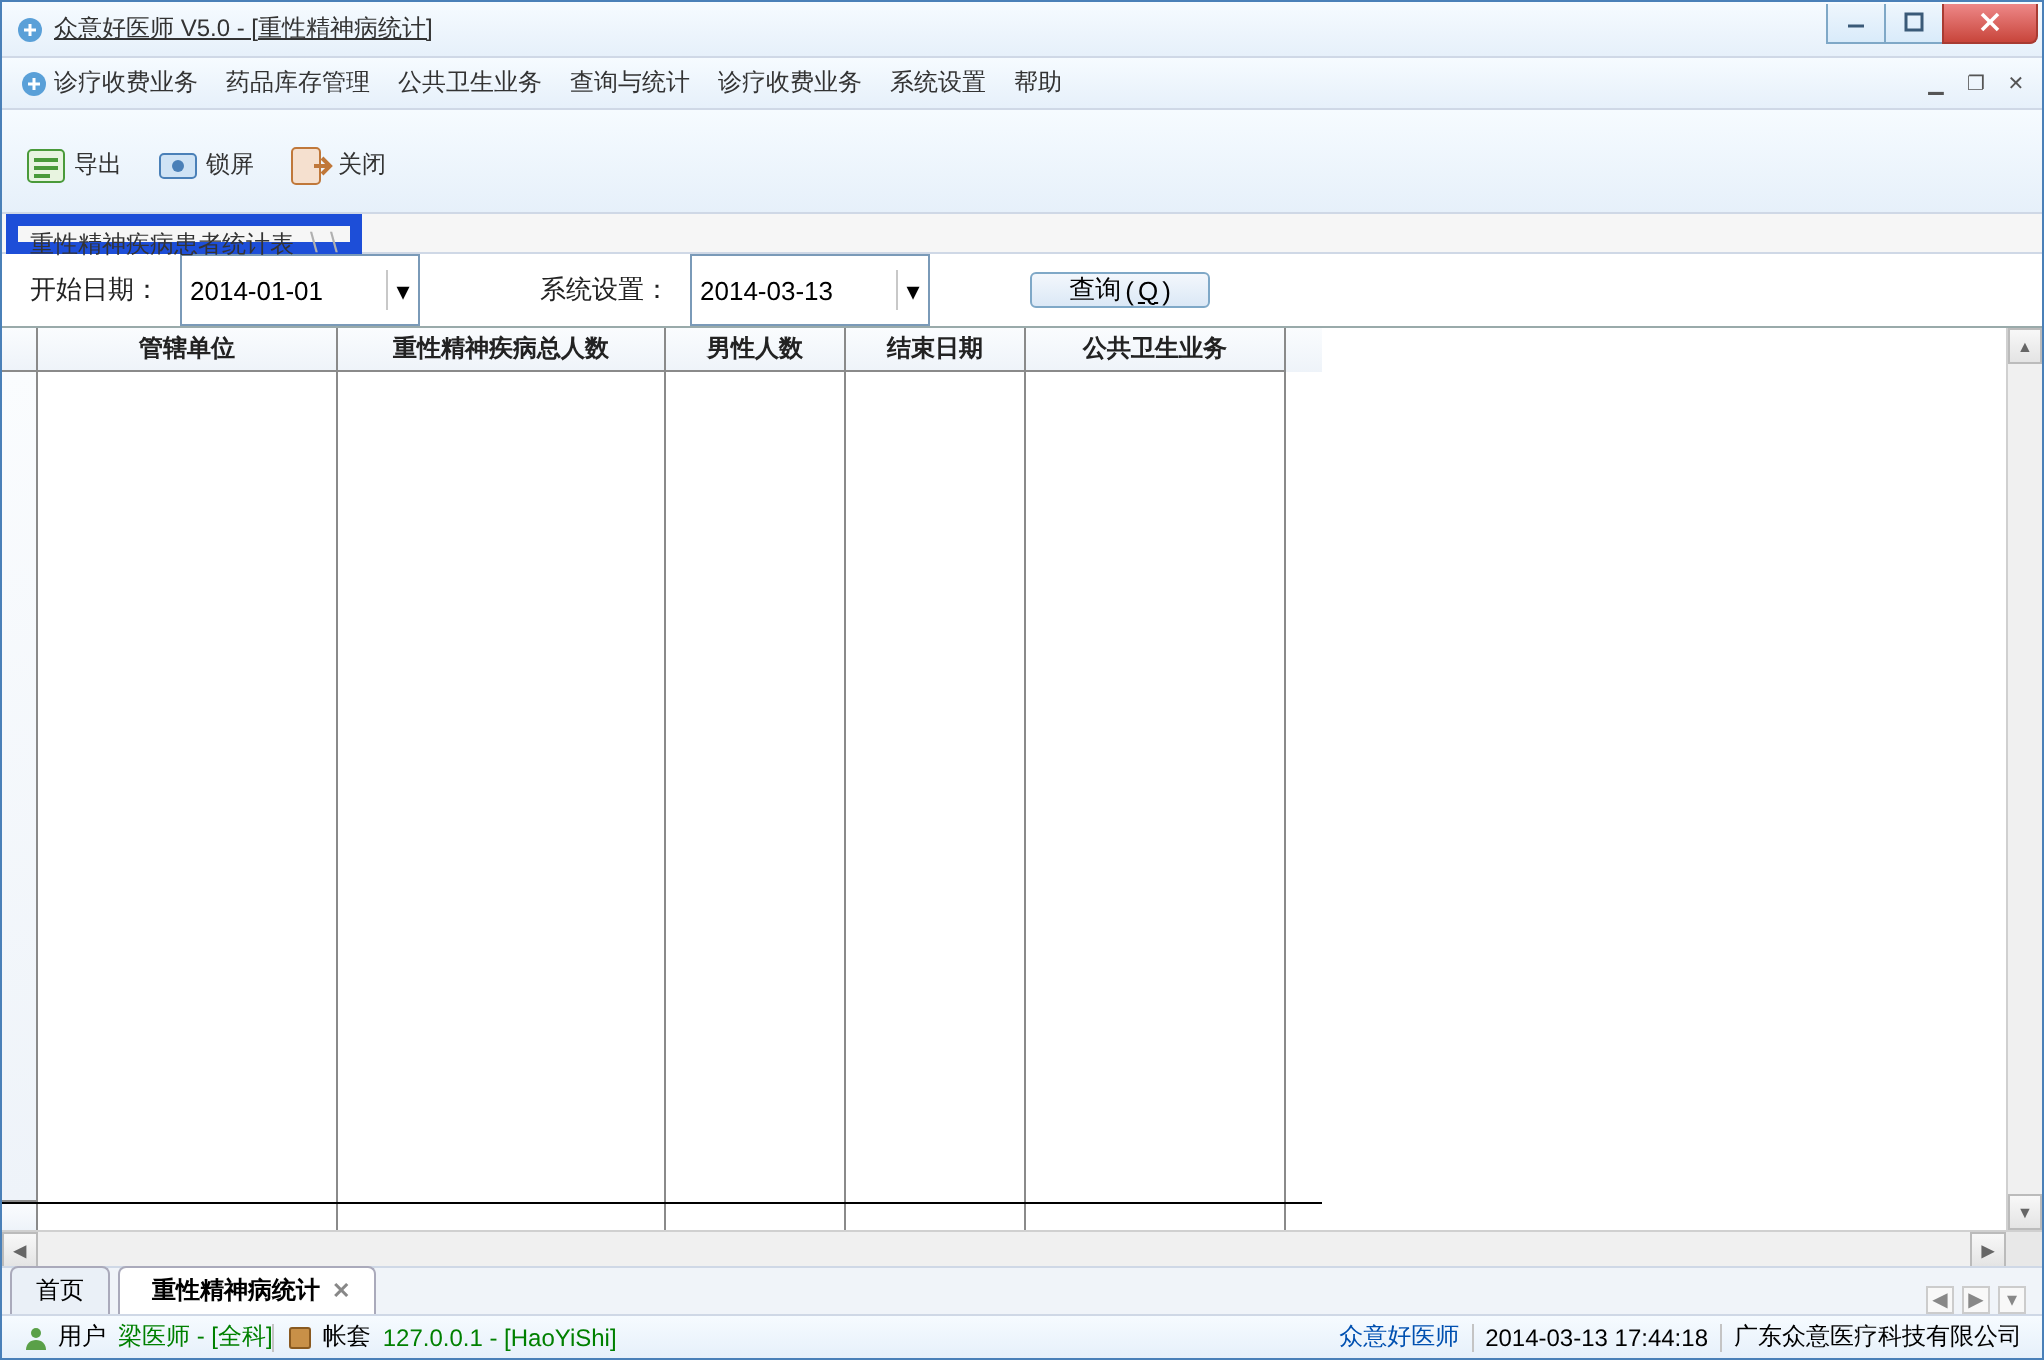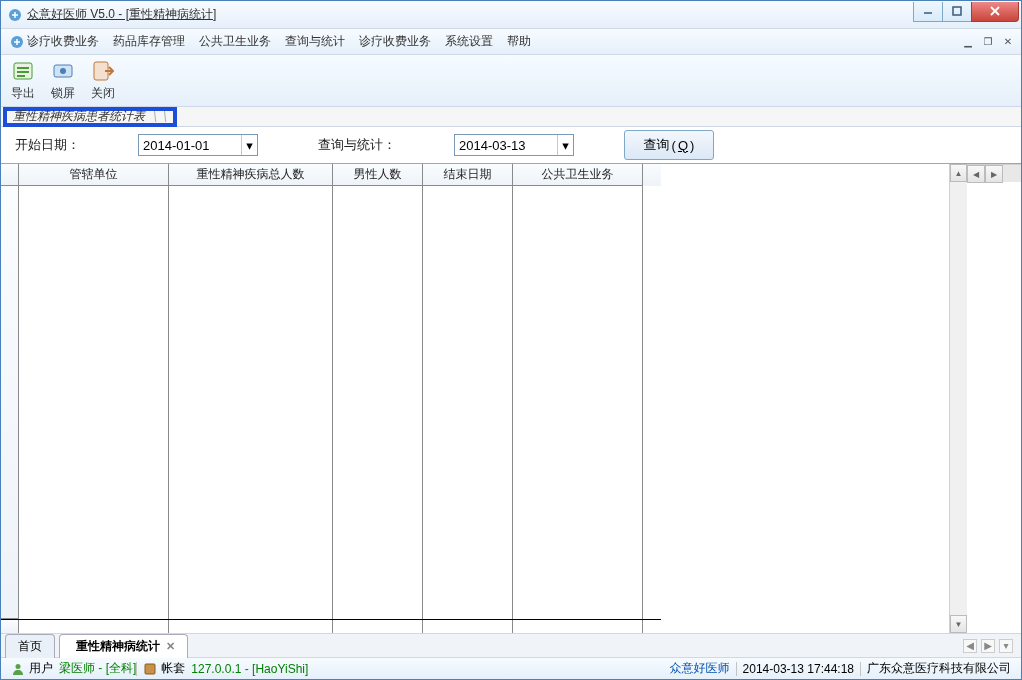--- a/index.html
+++ b/index.html
@@ -63,39 +63,37 @@
 
 .toolbar {
   height: 52px;
   background: linear-gradient(#f6fbff, #e6f0fa);
   border-bottom: 1px solid #cfd8e6;
   display: flex;
   gap: 16px;
   padding-left: 10px;
   padding-top: 4px;
 }
-.toolbtn { display: flex; flex-direction: column; align-items: center; font-size: 12px; color: #333; gap: 2px; }
+.toolbtn { display: flex; flex-direction: row; align-items: center; font-size: 12px; color: #333; gap: 2px; }
 .toolbtn .ticon { width: 24px; height: 24px; }
 
 
 .subtab-row {
   height: 20px;
   background: #f6f6f6;
   border-bottom: 1px solid #cfd8e6;
   display: flex;
   align-items: center;
   position: relative;
   padding-left: 2px;
 }
 .subtab-row .tabwrap {
   display: flex;
-  border: 4px solid #1d4ed8;
+  border: 6px solid #1d4ed8;
   height: 20px;
-  align-items: center;
-  font-style: italic;
 }
 .subtab {
   font-size: 12px;
   color: #333;
   padding: 1px 8px 1px 6px;
   position: relative;
 }
 .slash {
   width: 10px; color:#b0b0b0; font-size:14px;
 }
@@ -103,32 +101,31 @@
 
 .filter-row {
   height: 36px;
   display:flex; align-items:center;
   padding-left: 14px;
   font-size: 13px;
   gap: 10px;
 }
 .filter-row .lbl { color:#222;font-family:Liberation Serif, serif; }
 .dateinput {
-  width: 120px; height: 22px;
+  width: 120px; height: 36px;
   border: 1px solid #7a9ab8;
   display:flex; align-items:center;
   background:#fff;
   font-family: "Courier New", monospace;
   font-size: 13px;
   padding-left: 4px;
-  margin-left: 48px;
 }
 .dateinput .dd { margin-left:auto; width:16px; height:20px; display:flex; align-items:center; justify-content:center; border-left:1px solid #c8c8c8; }
 .querybtn {
-  width: 90px; height: 30px;
+  width: 90px; height: 18px;
   background: linear-gradient(#f3f7fc, #dbe8f6);
   border: 1px solid #7fa8c7;
   border-radius: 3px;
   display:flex; align-items:center; justify-content:center;
   font-size: 13px;
   gap: 2px;
   margin-left: 40px;
 }
 .querybtn .underlined { text-decoration: underline; }
 
@@ -187,21 +184,21 @@
   background: #f0f0f0;
   border-top: 1px solid #d0d0d0;
   display:flex;
 }
 
 
 .doctabs {
   height: 24px;
   border-top: 1px solid #cfd8e6;
   display:flex;
-  align-items:center;
+  align-items:flex-end;
   background:#f0f4f9;
   position:relative;
 }
 .doctab {
   font-size: 12px;
   padding: 3px 12px;
   border: 1px solid #aab;
   border-bottom: none;
   background:#fff;
   border-top-left-radius: 4px;
@@ -328,32 +325,32 @@
     </div>
   </div>
 
   <div class="filter-row">
     <span class="lbl">开始日期：</span>
     <div class="dateinput">
       <span>2014-01-01</span>
       <span class="dd">▾</span>
     </div>
     <span style="width:40px"></span>
-    <span class="lbl">查询与统计：</span>
+    <span class="lbl">系统设置：</span>
     <div class="dateinput">
       <span>2014-03-13</span>
       <span class="dd">▾</span>
     </div>
     <div class="querybtn">
       <span>查询</span>(<span class="underlined">Q</span>)
     </div>
   </div>
 
   <div class="grid-wrap">
-    <div style="display:flex; flex-direction:row; flex:1;">
+    <div style="display:flex; flex-direction:column; flex:1;font-weight:bold;">
       <div style="display:flex; flex:1;">
         <div class="grid">
           <div class="grid-header">
             <div class="gh-row-hdr"></div>
             <div id="gh-cells" style="display:flex;">
                 <div class="gh-cell" style="width: 150px;">管辖单位</div>
                 <div class="gh-cell" style="width: 164px;">重性精神疾病总人数</div>
                 <div class="gh-cell" style="width: 90px;">男性人数</div>
                 <div class="gh-cell" style="width: 90px;">结束日期</div>
                 <div class="gh-cell" style="width: 130px;">公共卫生业务</div>

